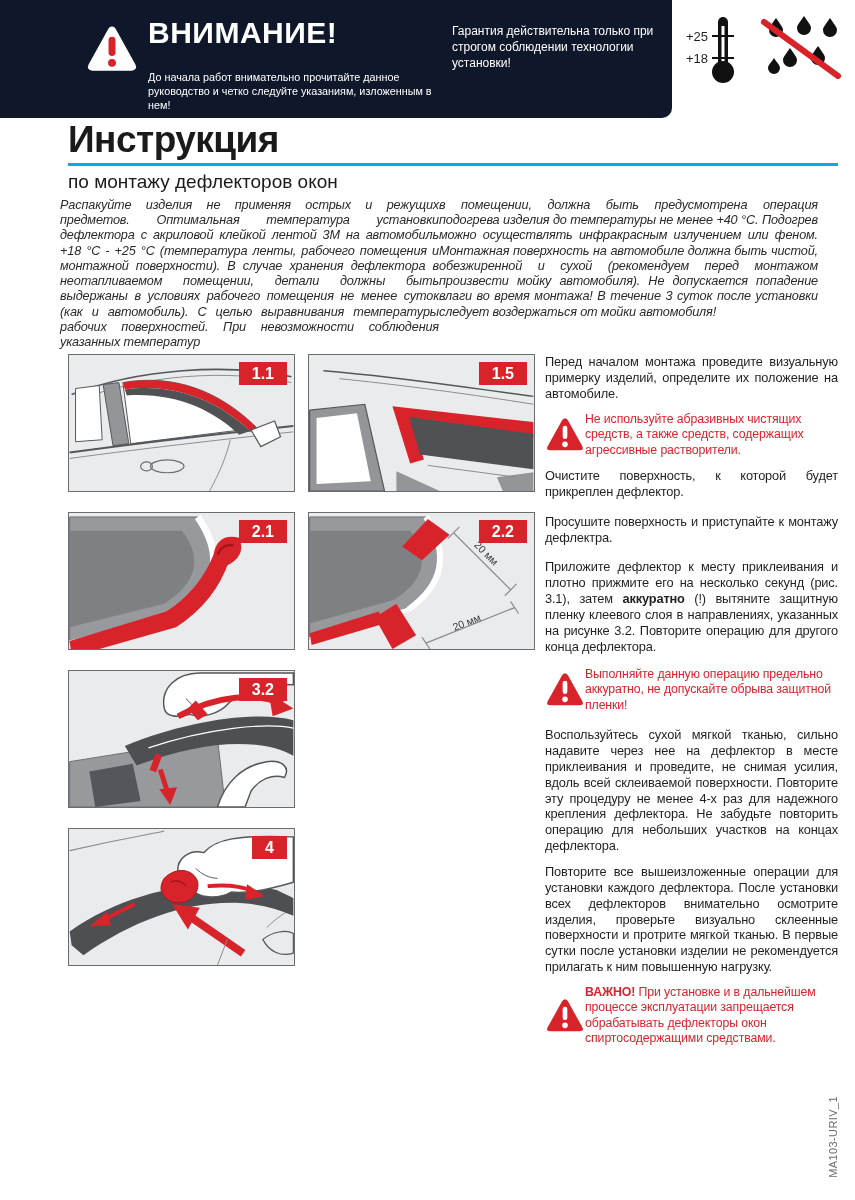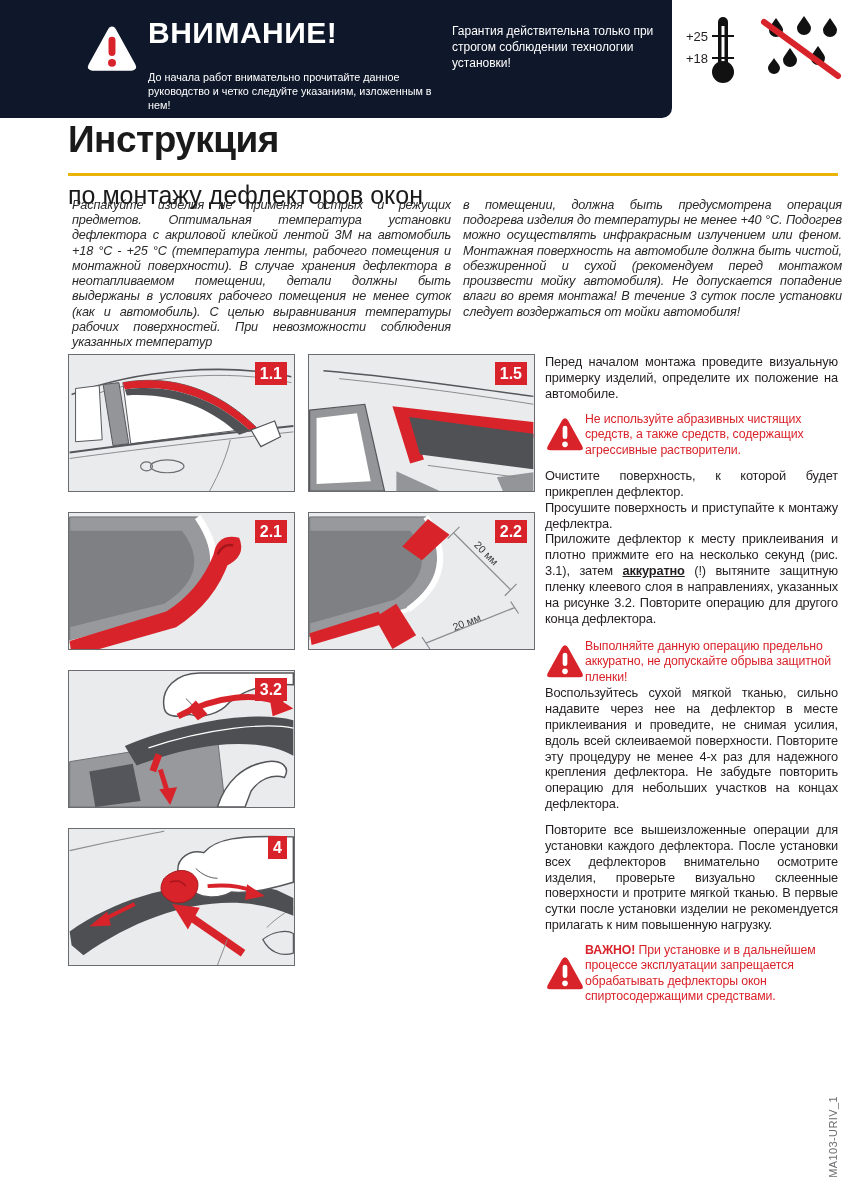--- a/index.html
+++ b/index.html
@@ -24,59 +24,59 @@
     font-size:12px; line-height:1.32; font-weight:400;
   }
   .banner-icons { position:absolute; left:676px; top:14px; width:175px; height:76px; display:flex; align-items:flex-start; gap:10px; }
   .thermo-svg { width:74px; height:72px; }
   .drops-svg { width:82px; height:68px; }
   .thermo-label { font-size:13px; fill:#231f20; font-family:"Liberation Sans",sans-serif; }
   
   .head-block { position:absolute; top:120px; left:68px; width:770px; }
   .doc-title {
     font-size:37px; font-weight:700; color:#1a1a1a; letter-spacing:-.5px;
-    border-bottom:3px solid #eab308; padding-bottom:12px; line-height:1.1;
-  }
-  .doc-subtitle { font-size:25px; margin-top:5px; color:#1a1a1a; }
-  
-  .intro { position:absolute; top:198px; left:72px; width:770px; display:flex; gap:12px; }
+    border-bottom:3px solid #0ea5e9; padding-bottom:2px; line-height:1.1;
+  }
+  .doc-subtitle { font-size:19px; margin-top:5px; color:#1a1a1a; }
+  
+  .intro { position:absolute; top:198px; left:60px; width:770px; display:flex; }
   .intro p {
     width:379px; font-style:italic; font-size:12.7px; line-height:1.2;
     text-align:justify; letter-spacing:-.15px; color:#2a2a2a;
   }
   
   .steps { position:absolute; top:354px; left:68px; width:770px; display:flex; }
   .col-figs { width:467px; flex:0 0 467px; }
   .fig-row { display:flex; gap:13px; margin-bottom:20px; }
   .fig-box {
     position:relative; width:227px; height:138px; background:#eaebec;
     border:1.3px solid #6b6c6f; overflow:hidden;
   }
   .fig-box svg { display:block; width:100%; height:100%; }
   .fig-label {
     position:absolute; top:7px; right:7px; background:#d9232a; color:#fff;
-    font-size:16px; font-weight:700; padding:2px 5px; line-height:1.2;
+    font-size:16px; font-weight:700; padding:2px 13px; line-height:1.2;
   }
   .dim-label { position:absolute; font-size:10.5px; color:#3c3c3e; white-space:nowrap; }
   .dim-1 { left:163px; top:34px; transform:rotate(45deg); }
   .dim-2 { left:143px; top:103px; transform:rotate(-21deg); }
   .col-text { width:293px; margin-left:auto; flex:0 0 293px; }
   .col-text p.body {
     font-size:12.8px; line-height:1.24; text-align:justify;
     letter-spacing:-.15px; color:#231f20;
   }
-  .emph { font-weight:700; text-decoration:underline; }
+  .emph { font-weight:700; }
   .callout { display:flex; align-items:center; }
   .callout .tri { width:40px; height:36px; flex:0 0 40px; }
   .callout p {
     font-size:12.3px; line-height:1.26; color:#d9232a; letter-spacing:-.1px;
     text-align:left;
   }
   .imp-label { font-weight:700; } .mt10{margin-top:10px;} .mt12{margin-top:12px;}
-  .mt14{} .mt16{margin-top:16px;}
+  .mt14{margin-top:14px;} .mt16{margin-top:16px;}
   
   .footer-code {
     position:absolute; right:16px; bottom:22px;
     writing-mode:vertical-rl; transform:rotate(180deg);
     font-size:11px; color:#6d6e71; letter-spacing:.4px;
   }
 </style>
 </head>
 <body>
 

